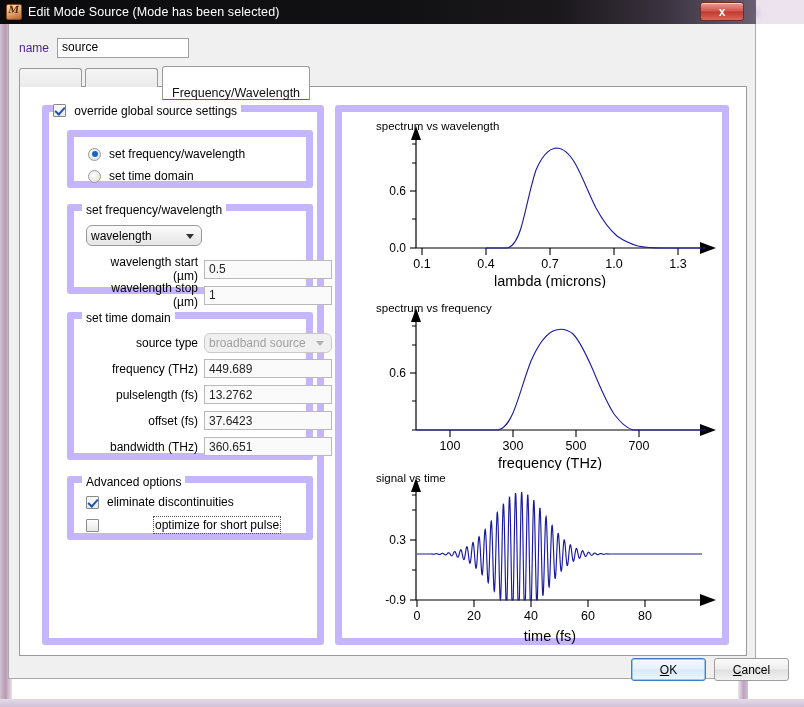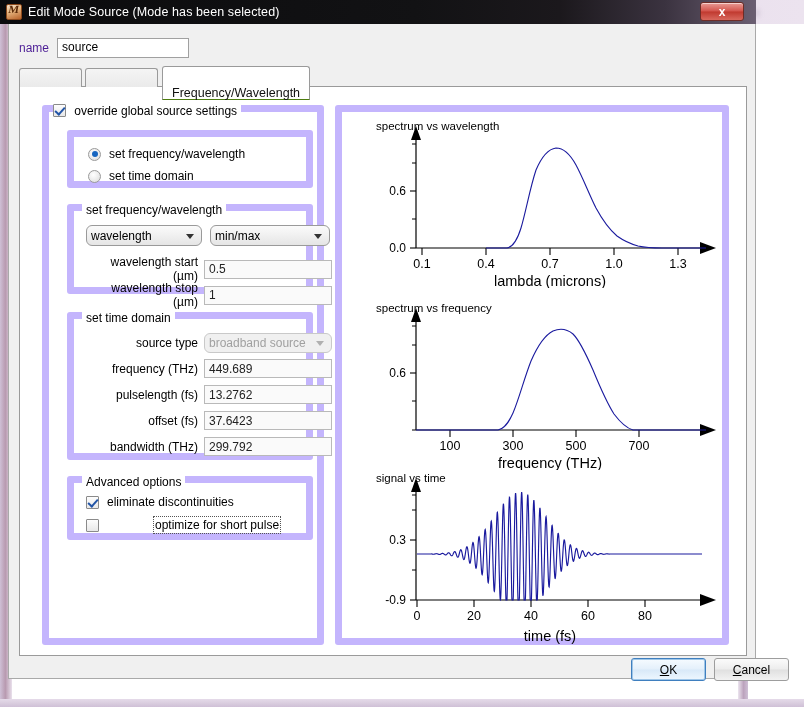--- a/index.html
+++ b/index.html
@@ -264,24 +264,20 @@
           </div>
         </div>
 
         <div class="group" style="left:18px; top:92px; width:246px; height:90px;">
           <div class="legend">set frequency/wavelength</div>
 
           <div class="combo" style="position:absolute; left:12px; top:14px; width:116px;">
             <span>wavelength</span>
             <span class="caret"></span>
           </div>
-          <div class="combo" style="position:absolute; left:136px; top:14px; width:120px;">
-            <span>min/max</span>
-            <span class="caret"></span>
-          </div>
 
           <div class="fieldrow" style="left:12px; top:44px;">
             <span class="flabel" style="width:112px;">wavelength start (µm)</span>
             <span class="finput" style="width:128px; margin-left:6px;">0.5</span>
           </div>
           <div class="fieldrow" style="left:12px; top:70px;">
             <span class="flabel" style="width:112px;">wavelength stop (µm)</span>
             <span class="finput" style="width:128px; margin-left:6px;">1</span>
           </div>
         </div>
@@ -304,21 +300,21 @@
           <div class="fieldrow" style="left:12px; top:66px;">
             <span class="flabel" style="width:112px;">pulselength (fs)</span>
             <span class="finput" style="width:128px; margin-left:6px;">13.2762</span>
           </div>
           <div class="fieldrow" style="left:12px; top:92px;">
             <span class="flabel" style="width:112px;">offset (fs)</span>
             <span class="finput" style="width:128px; margin-left:6px;">37.6423</span>
           </div>
           <div class="fieldrow" style="left:12px; top:118px;">
             <span class="flabel" style="width:112px;">bandwidth (THz)</span>
-            <span class="finput" style="width:128px; margin-left:6px;">299.792</span>
+            <span class="finput" style="width:128px; margin-left:6px;">360.651</span>
           </div>
         </div>
 
         <div class="group" style="left:18px; top:364px; width:246px; height:64px;">
           <div class="legend">Advanced options</div>
 
           <div class="optrow" style="position:absolute; left:12px; top:12px;">
             <span class="chk checked"></span>
             <span class="lbl">eliminate discontinuities</span>
           </div>

